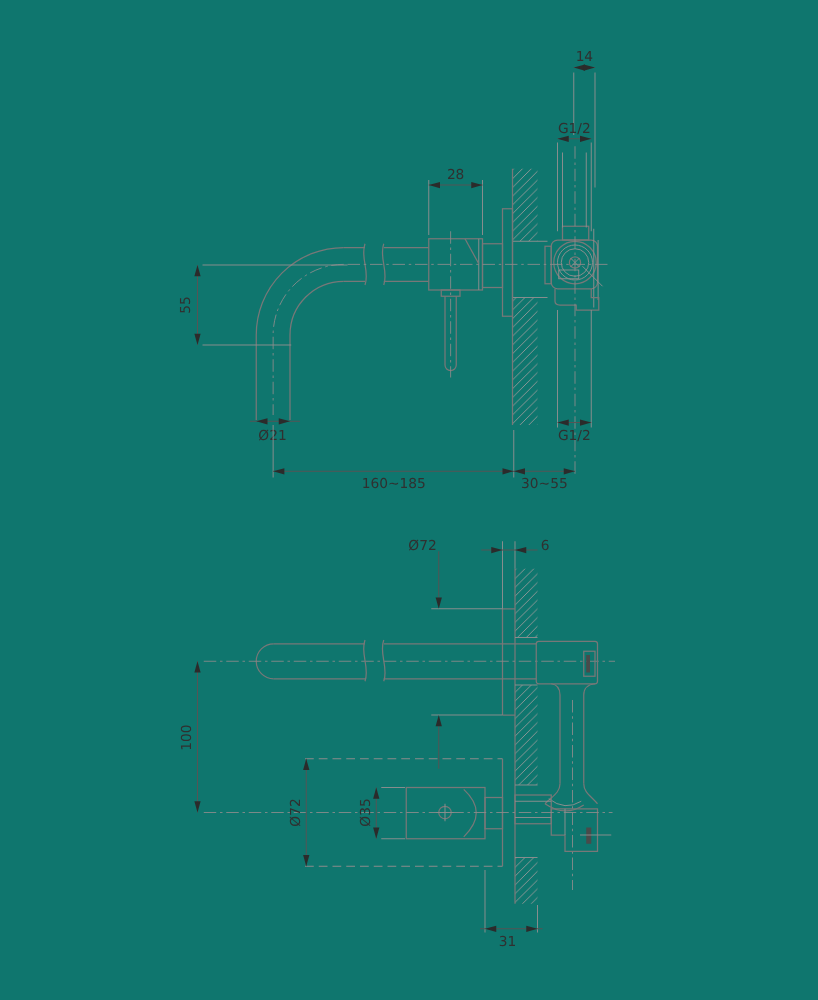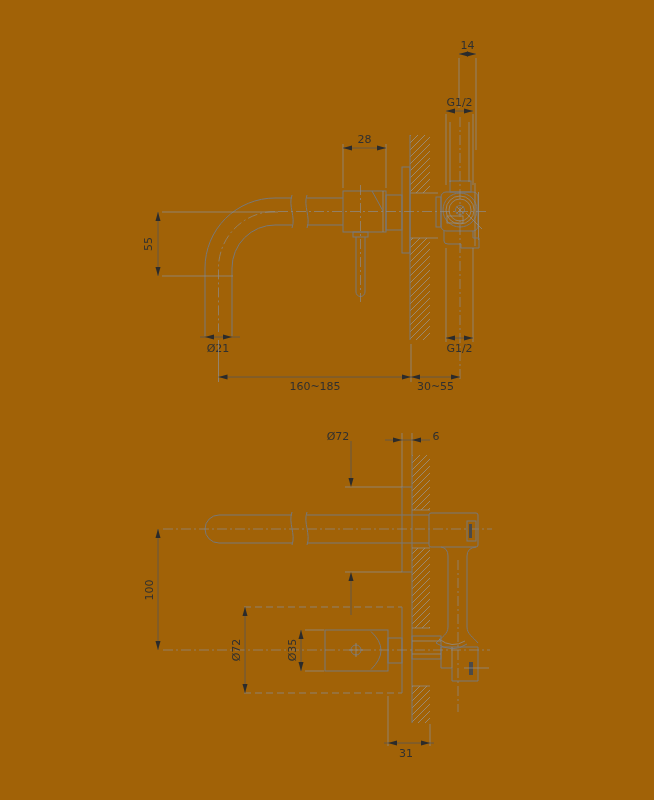--- a/index.html
+++ b/index.html
@@ -1,16 +1,16 @@
 <!DOCTYPE html>
 <html><head>
 <meta charset="utf-8">
 <style>
   html,body{margin:0;padding:0;background:#ffffff;}
-  .page{width:654px;height:800px;position:relative;background:#a16207;overflow:hidden;text-decoration:underline;}
+  .page{width:654px;height:800px;position:relative;background:#0f766e;overflow:hidden;text-decoration:underline;}
   svg{display:block;}
   svg text{font-family:"DejaVu Sans","Liberation Sans",sans-serif;font-size:11px;fill:#303030;}
   .edge{stroke:#787878;stroke-width:1;fill:none;}
   .thin{stroke:#8f8f8f;stroke-width:0.75;fill:none;}
   .dim{stroke:#555555;stroke-width:0.8;fill:none;}
   .cl{stroke:#8c8c8c;stroke-width:0.7;fill:none;stroke-dasharray:10 3 2 3;}
   .dash{stroke:#8c8c8c;stroke-width:0.8;fill:none;stroke-dasharray:7 4;}
   .arr{fill:#2b2b2b;stroke:none;}
   .tick{fill:#4a4a4a;stroke:none;}
 </style>

